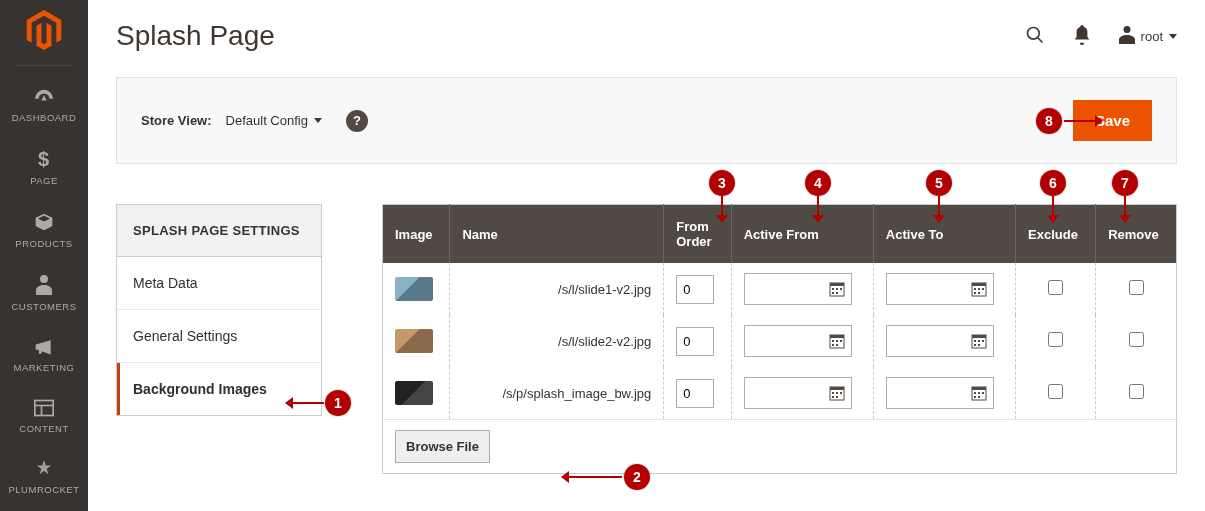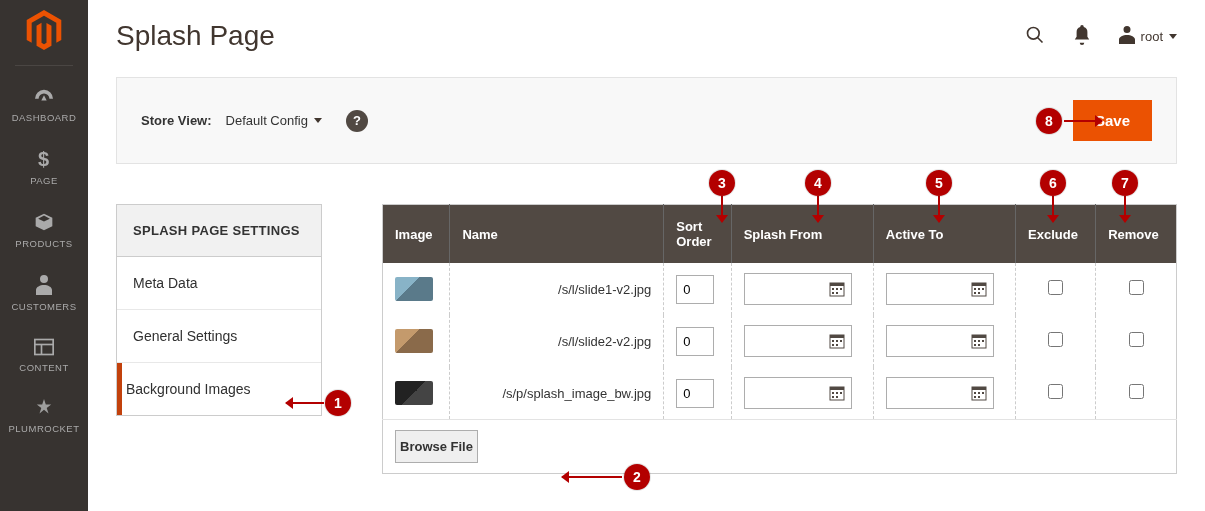--- a/index.html
+++ b/index.html
@@ -27,21 +27,21 @@
   .store-view-value { display: flex; align-items: center; gap: 6px; color: #333; font-size: 13px; cursor: pointer; }
   .help-icon { width: 22px; height: 22px; border-radius: 50%; background: #514943; color: #fff; display: flex; align-items: center; justify-content: center; font-weight: bold; font-size: 13px; cursor: pointer; margin-left: 10px; }
   .save-btn { background: #eb5202; color: #fff; border: none; padding: 12px 22px; font-size: 15px; font-weight: 600; cursor: pointer; }
 
   .content-row { display: flex; gap: 60px; align-items: flex-start; }
 
   .settings-panel { width: 206px; border: 1px solid #ccc; background: #f8f8f8; }
   .settings-header { padding: 18px 16px; font-weight: 700; font-size: 13px; color: #333; border-bottom: 1px solid #ccc; background: #f1f1f1; letter-spacing: 0.3px; }
   .settings-item { padding: 18px 16px; font-size: 14px; color: #303030; cursor: pointer; background: #fff; border-bottom: 1px solid #e8e8e8; }
   .settings-item:last-child { border-bottom: none; }
-  .settings-item.active { border-left: 5px solid #c2410c; font-weight: 400; padding-left: 4px; }
+  .settings-item.active { border-left: 3px solid #c2410c; font-weight: 700; padding-left: 13px; }
 
   .table-area { flex: 1; position: relative; }
 
   table.images { width: 100%; border-collapse: collapse; border: 1px solid #ccc; }
   table.images thead th { background: #514943; color: #fff; text-align: left; padding: 14px 12px; font-size: 13px; font-weight: 600; border-right: 1px solid #666; }
   table.images thead th:last-child { border-right: none; }
   table.images tbody td { padding: 10px 12px; border-right: 1px dashed #ccc; vertical-align: middle; }
   table.images tbody td:last-child { border-right: none; }
   .col-image { width: 55px; }
   .col-name { width: 200px; text-align: right; }
@@ -55,21 +55,21 @@
   .thumb.thumb1 { background: linear-gradient(135deg,#88b3c7 40%,#5a7a8a 40%); }
   .thumb.thumb2 { background: linear-gradient(135deg,#c49a6c 40%,#8a6a4a 40%); }
   .thumb.thumb3 { background: linear-gradient(135deg,#222 50%,#444 50%); }
 
   .sort-input { width: 38px; padding: 6px 6px; border: 1px solid #adadad; font-size: 13px; }
   .date-input-wrap { display: flex; align-items: center; border: 1px solid #adadad; width: 108px; height: 32px; padding: 0 6px 0 6px; justify-content: space-between; background: #fff; }
   .date-input-wrap input { border: none; width: 70px; font-size: 13px; outline: none; }
   .cal-icon svg { display: block; }
   .chk { width: 15px; height: 15px; }
   .tfoot-row td { padding: 14px 12px; border-top: 1px solid #e3e3e3; }
-  .browse-btn { background: #efefef; border: 1px solid #adadad; padding: 8px 4px; font-size: 13px; font-weight: 600; cursor: pointer; color: #333; }
+  .browse-btn { background: #efefef; border: 1px solid #adadad; padding: 8px 10px; font-size: 13px; font-weight: 600; cursor: pointer; color: #333; }
 
   .anno { position: absolute; width: 26px; height: 26px; border-radius: 50%; background: #b30000; color: #fff; font-weight: 700; font-size: 14px; display: flex; align-items: center; justify-content: center; z-index: 50; box-shadow: 0 0 0 1px rgba(0,0,0,0.1); }
   .anno-arrow-down { position: absolute; width: 2px; background: #b30000; z-index: 49; }
   .anno-arrow-down::after { content: ''; position: absolute; bottom: -1px; left: -5px; width: 0; height: 0; border-left: 6px solid transparent; border-right: 6px solid transparent; border-top: 8px solid #b30000; }
   .anno-arrow-left { position: absolute; height: 2px; background: #b30000; z-index: 49; }
   .anno-arrow-left::before { content: ''; position: absolute; left: -1px; top: -5px; width: 0; height: 0; border-top: 6px solid transparent; border-bottom: 6px solid transparent; border-right: 8px solid #b30000; }
   .anno-arrow-right { position: absolute; height: 2px; background: #b30000; z-index: 49; }
   .anno-arrow-right::after { content: ''; position: absolute; right: -1px; top: -5px; width: 0; height: 0; border-top: 6px solid transparent; border-bottom: 6px solid transparent; border-left: 8px solid #b30000; }
 </style>
 </head>
@@ -107,20 +107,28 @@
       </span>
     <span>PRODUCTS</span>
   </div>
   <div class="sidebar-item">
     <span class="icon">
         <svg width="16" height="20" viewBox="0 0 16 20">
           <path fill="#aaa" d="M8 0a4 4 0 110 8 4 4 0 010-8zm0 10c4 0 8 2 8 5v5H0v-5c0-3 4-5 8-5z"></path>
         </svg>
       </span>
     <span>CUSTOMERS</span>
+  </div>
+  <div class="sidebar-item">
+    <span class="icon">
+        <svg width="20" height="18" viewBox="0 0 24 20">
+          <path fill="#aaa" d="M2 7v6l4 1v4l3 0v-3l11 4V2L2 7z"></path>
+        </svg>
+      </span>
+    <span>MARKETING</span>
   </div>
   <div class="sidebar-item">
     <span class="icon">
         <svg width="20" height="18" viewBox="0 0 24 20">
           <rect x="1" y="1" width="22" height="18" fill="none" stroke="#aaa" stroke-width="2"></rect>
           <line x1="1" y1="7" x2="23" y2="7" stroke="#aaa" stroke-width="2"></line>
           <line x1="9" y1="7" x2="9" y2="19" stroke="#aaa" stroke-width="2"></line>
         </svg>
       </span>
     <span>CONTENT</span>
@@ -177,22 +185,22 @@
       <div class="settings-item"><span>General Settings</span></div>
       <div class="settings-item active"><span>Background Images</span></div>
     </div>
 
     <div class="table-area">
       <table class="images">
         <thead>
           <tr>
             <th class="col-image">Image</th>
             <th class="col-name">Name</th>
-            <th class="col-sort">Sort Order</th>
-            <th class="col-from">Splash From</th>
+            <th class="col-sort">From Order</th>
+            <th class="col-from">Active From</th>
             <th class="col-to">Active To</th>
             <th class="col-exclude">Exclude</th>
             <th class="col-remove">Remove</th>
           </tr>
         </thead>
         <tbody>
           <tr>
             <td class="col-image">
                 <span class="thumb thumb1"></span>
               </td>

